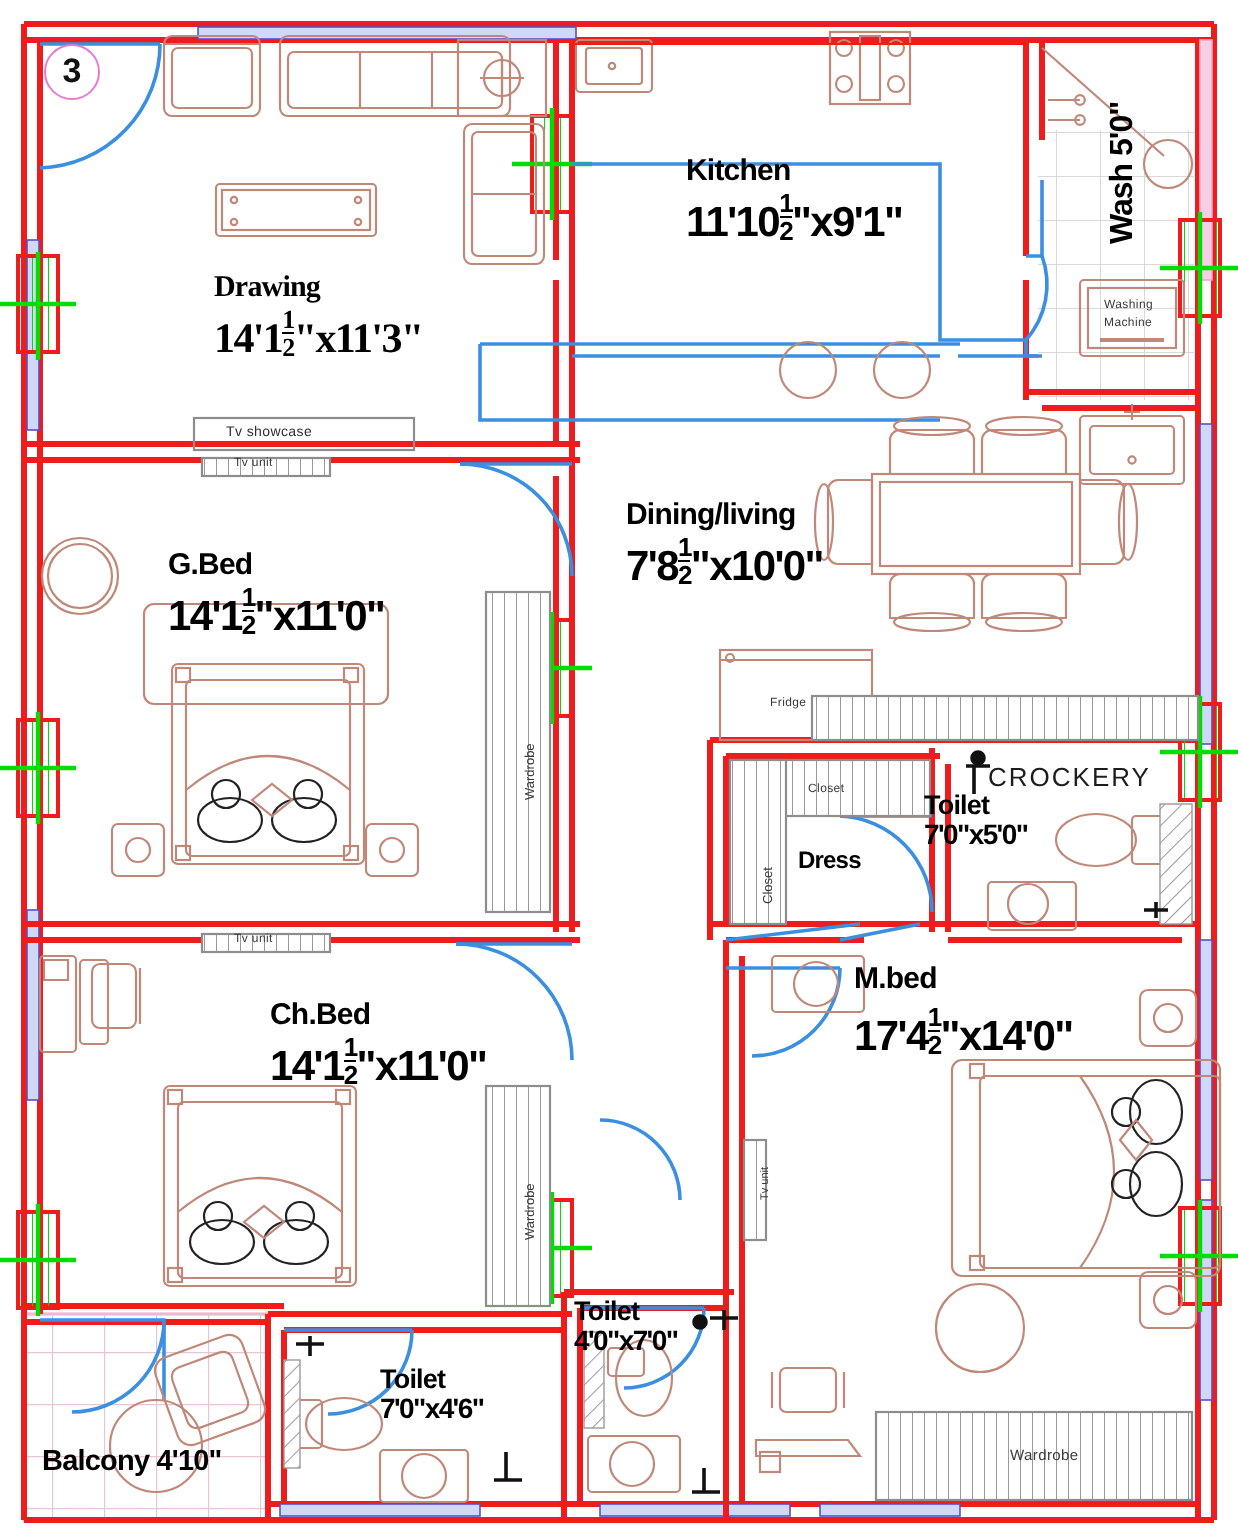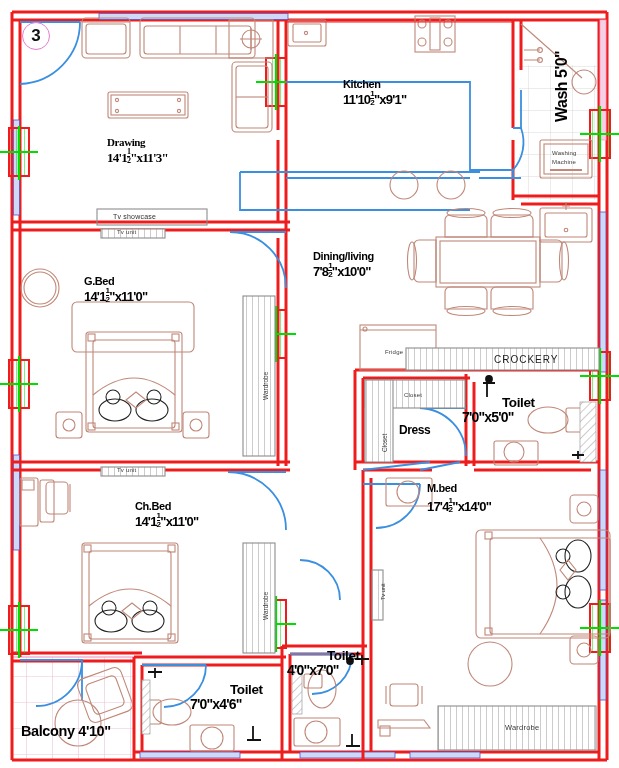--- a/index.html
+++ b/index.html
@@ -28,39 +28,39 @@
     position: absolute;
     font-family: "Liberation Sans", sans-serif;
     color: #000000;
     font-weight: 700;
     letter-spacing: -0.4px;
     white-space: nowrap;
     line-height: 1.12;
   }
   .roomlabel .nm {
     display: block;
-    font-size: 11px;
+    font-size: 15px;
   }
   .roomlabel .dim {
     display: block;
-    font-size: 13px;
+    font-size: 21px;
     letter-spacing: -0.8px;
   }
-  .roomlabel.sm .nm { font-size: 13.5px; padding-left: 40px; }
+  .roomlabel.sm .nm { font-size: 13.5px; }
   .roomlabel.sm .dim { font-size: 14px; }
   .smalltag {
     position: absolute;
     font-family: "Liberation Sans", sans-serif;
     font-size: 6px;
     color: #3a3a3a;
     white-space: nowrap;
     letter-spacing: 0.2px;
   }
   .smalltag.mid { font-size: 7px; color: #2f2f2f; }
-  .smalltag.crock { font-size: 10px; letter-spacing: 1px; color: #1c1c1c; }
+  .smalltag.crock { font-size: 13px; letter-spacing: 1px; color: #1c1c1c; margin-top: 27px; }
   .vtag {
     position: absolute;
     font-family: "Liberation Sans", sans-serif;
     font-size: 6.5px;
     color: #3a3a3a;
     white-space: nowrap;
     transform-origin: 0 0;
     transform: rotate(-90deg);
   }
   .vbig {

